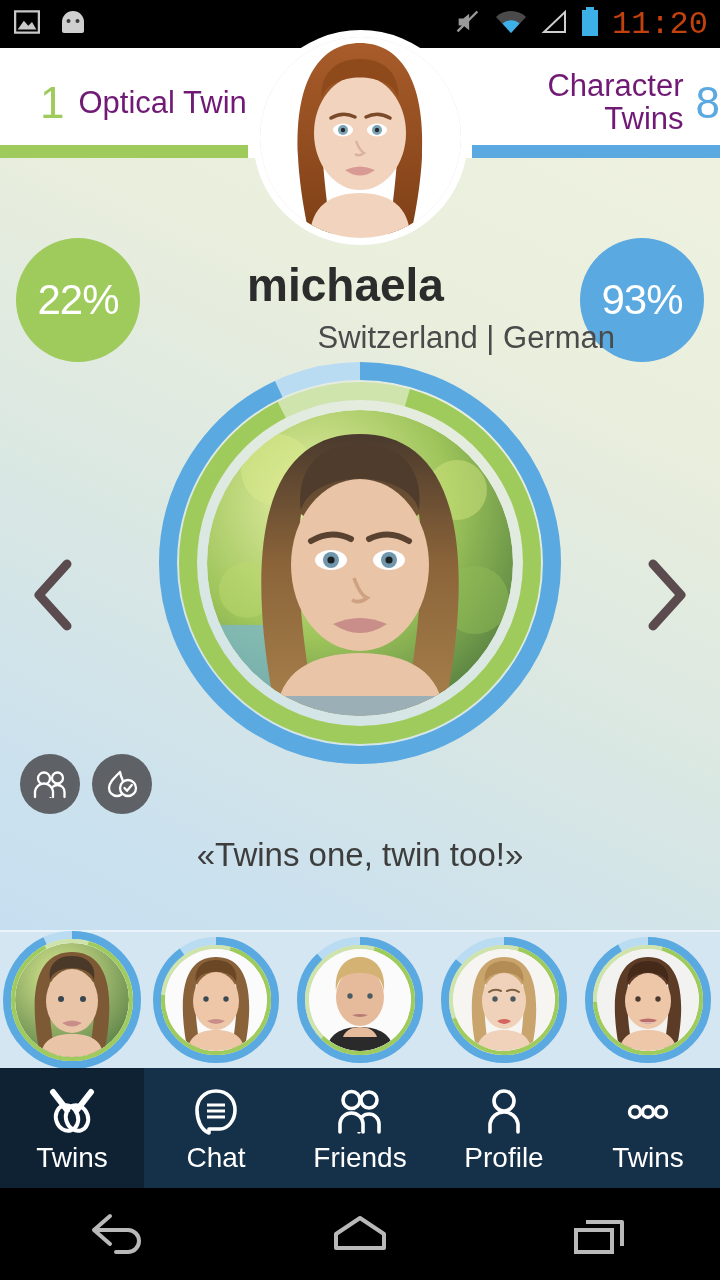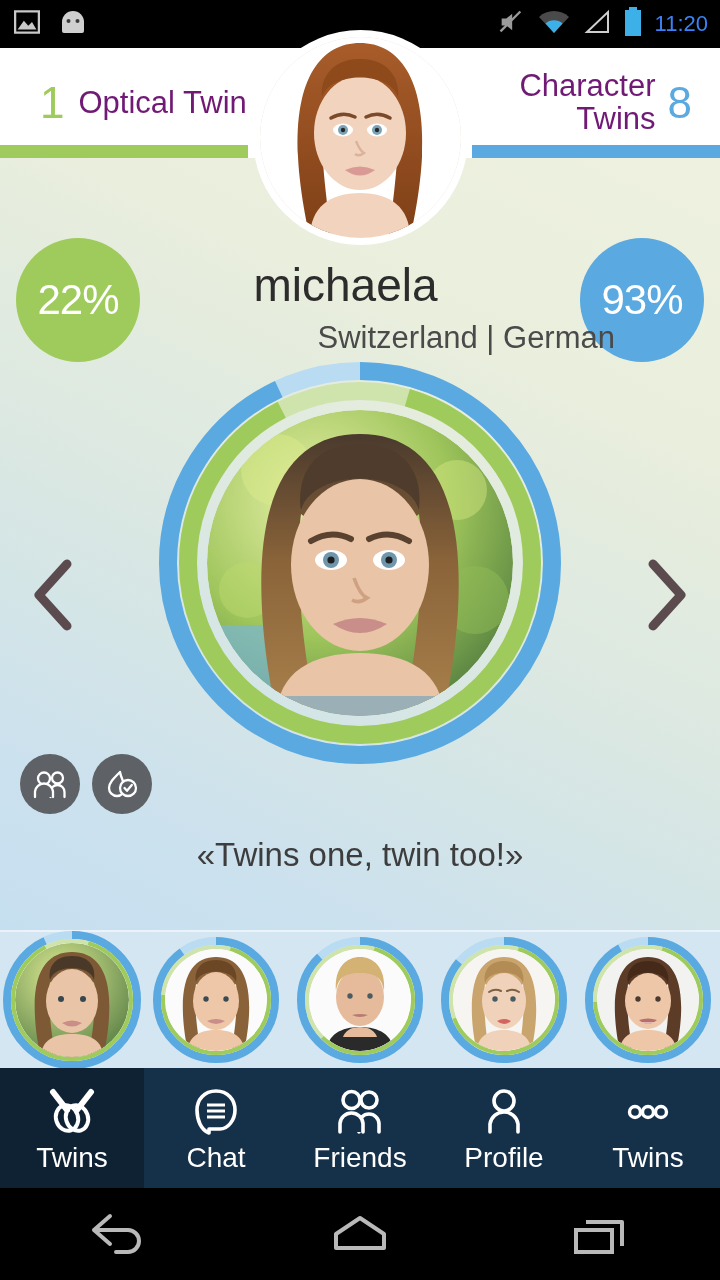--- a/index.html
+++ b/index.html
@@ -11,31 +11,31 @@
   }
   #app { position:relative; width:720px; height:1280px; overflow:hidden; }
 
   
   .statusbar {
     position:absolute; top:0; left:0; width:720px; height:48px;
     background:#000; display:flex; align-items:center; padding:0 12px;
   }
   .sb-left { display:flex; align-items:center; gap:14px; }
   .sb-right { margin-left:auto; display:flex; align-items:center; gap:12px; }
-  .sb-time { color:#3b82f6; font-size:22px; letter-spacing:0px; font-weight:400; }
+  .sb-time { color:#c2410c; font-size:32px; letter-spacing:0px; font-weight:400;font-family:Liberation Mono, monospace; }
   .ic { display:block; }
 
   
   .header {
     position:absolute; top:48px; left:0; width:720px; height:110px;
     background:#ffffff;
   }
   .hdr-half { position:absolute; top:0; height:110px; display:flex; align-items:center; }
   .hdr-left { left:0; width:300px; justify-content:flex-start; padding-left:40px; gap:14px; }
-  .hdr-right { right:0; width:300px; justify-content:flex-end; padding-right:28px; gap:12px; }
+  .hdr-right { right:0; width:300px; justify-content:flex-end; gap:12px; }
   .hdr-num { font-size:44px; line-height:1; font-weight:400; }
   .hdr-num.green { color:#9ecb5c; }
   .hdr-num.blue  { color:#5aa9e0; }
   .hdr-lbl { font-size:31px; color:#701a75; line-height:1.05; }
   .hdr-lbl.two { text-align:right; }
 
   .hdr-bar { position:absolute; height:15px; }
   .hdr-bar.green { left:0; width:248px; top:145px; background:#9ecb5c; }
   .hdr-bar.blue  { right:0; width:248px; top:145px; background:#5aa9e0; }
 
@@ -59,21 +59,21 @@
   .pct-badge {
     position:absolute; width:124px; height:124px; border-radius:50%;
     display:flex; align-items:center; justify-content:center;
     color:#fff; font-size:42px; letter-spacing:-1px;
   }
   .pct-badge.left  { left:16px;  top:80px; background:#9ecb5c; }
   .pct-badge.right { right:16px; top:80px; background:#5aa9e0; }
 
   .name {
     position:absolute; left:0; width:691px; top:100px; text-align:center;
-    font-size:46px; color:#2c2c2c; font-weight:400;
+    font-size:46px; color:#2c2c2c; font-weight:700;
   }
   .meta {
     position:absolute; left:0; width:615px; top:162px; text-align:right;
     font-size:31px; color:#4a4a4a;
   }
 
   
   .ring-wrap { position:absolute; left:155px; top:200px; width:410px; height:410px; }
   .ring-wrap svg { position:absolute; left:0; top:0; }
   .main-photo {

